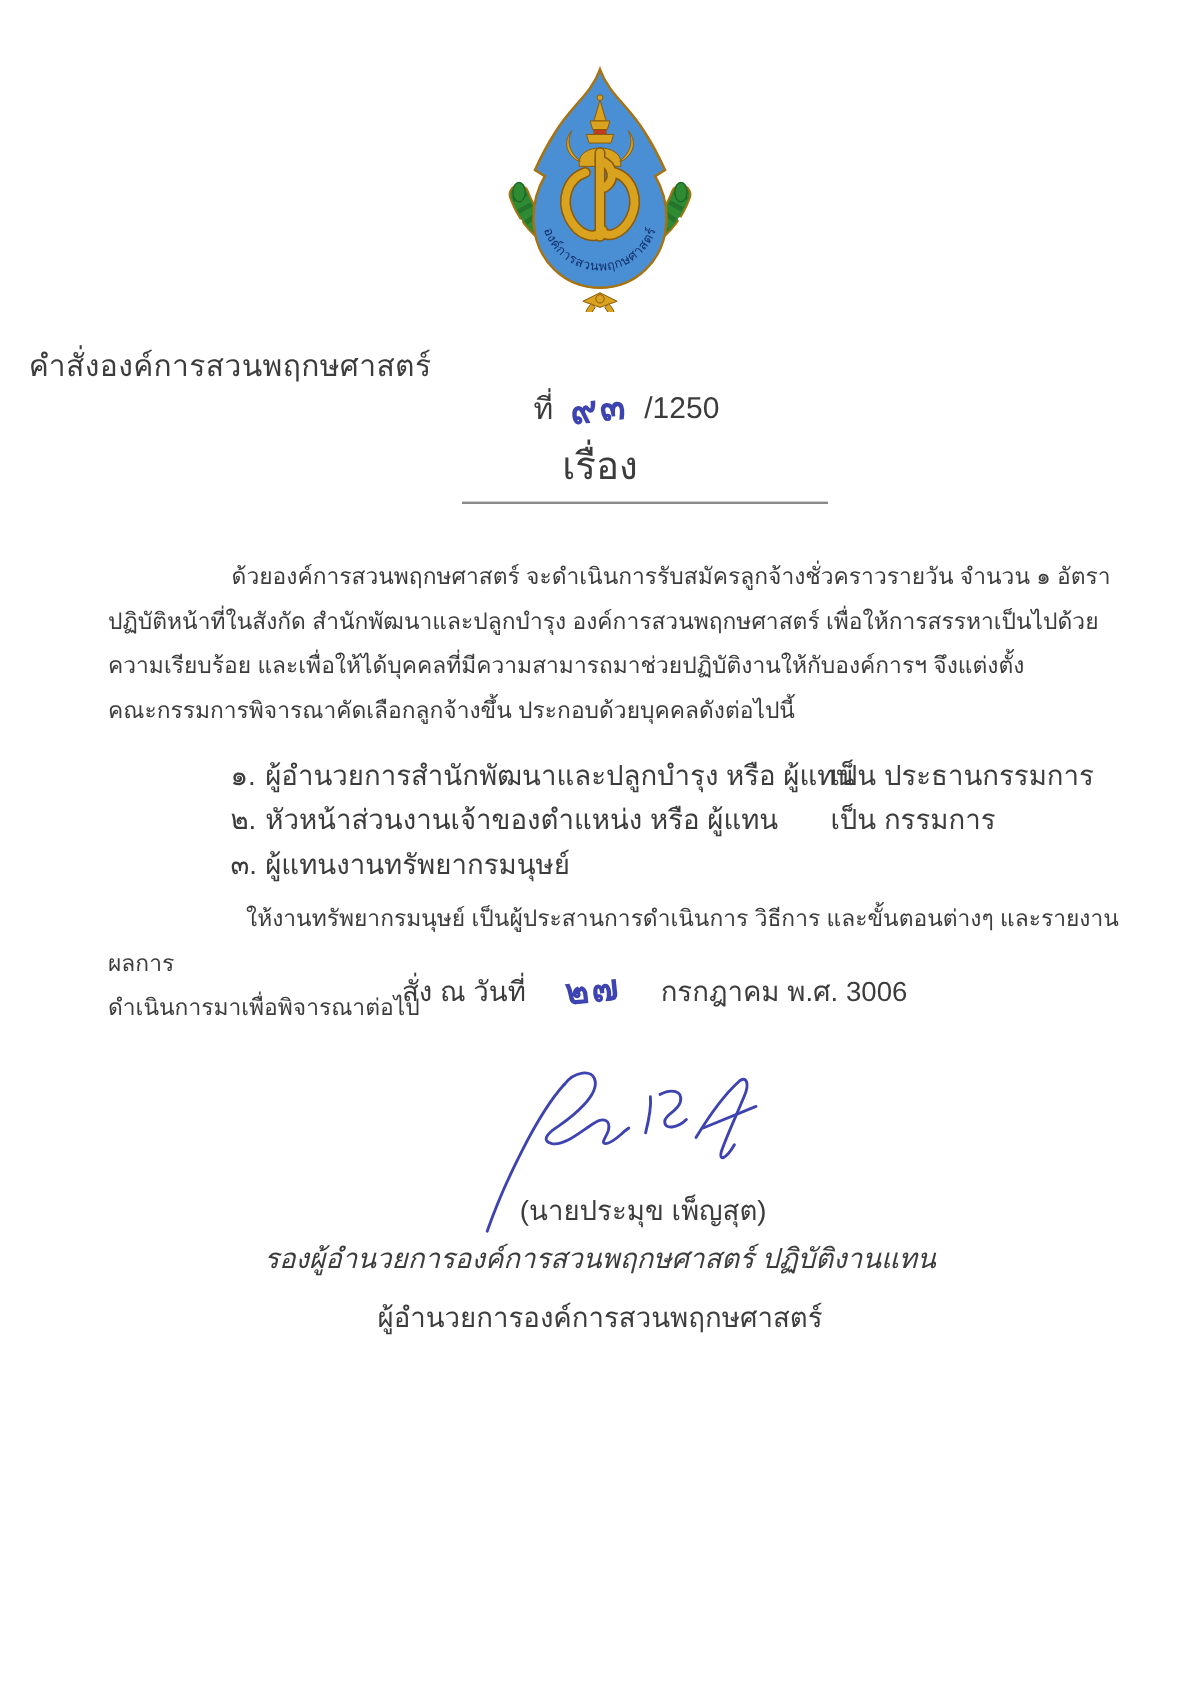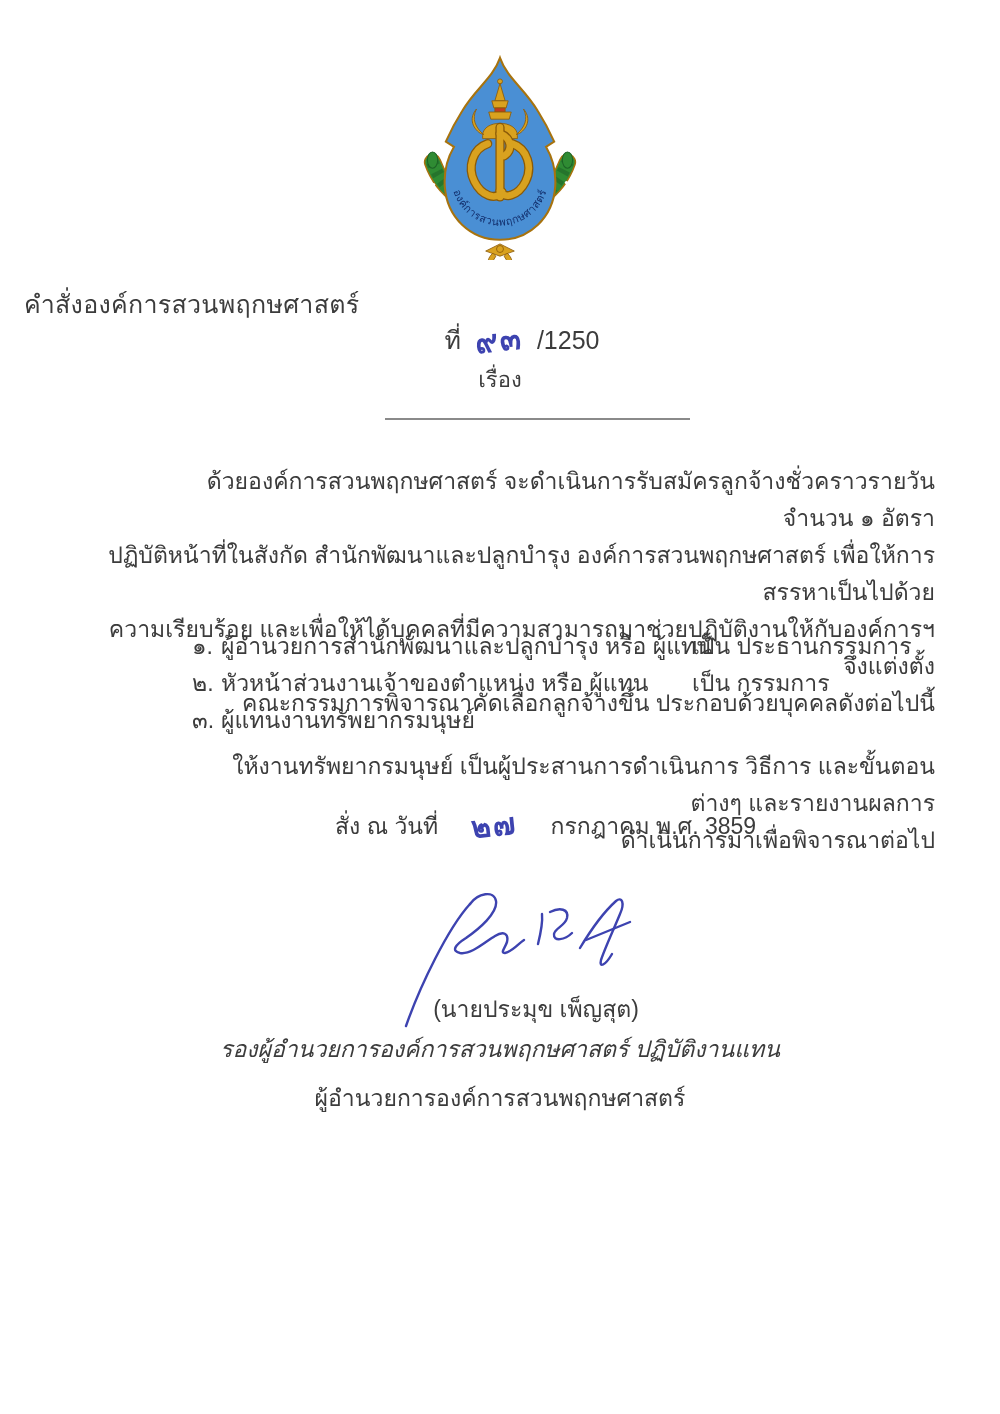--- a/index.html
+++ b/index.html
@@ -23,30 +23,30 @@
     position:absolute; top:318px; left:0; width:1000px; height:44px;
     display:flex; justify-content:center; align-items:center; gap:14px;
     font-size:25px; transform:translateX(22px);
   }
   .handwritten {
     color:#3d43b0; font-size:31px; font-weight:bold;
     transform:rotate(-6deg); letter-spacing:2px; line-height:1;
   }
   .subject-line {
     position:absolute; top:362px; left:0; width:1000px;
-    display:flex; justify-content:center; gap:30px; font-size:22px;
+    display:flex; justify-content:center; gap:30px; font-size:32px;
   }
   .divider {
     position:absolute; top:418px; left:385px; width:305px; height:0;
     border-top:2px solid #8a8a8a;
   }
   
   .para {
     position:absolute; left:90px; width:845px;
-    font-size:23px; line-height:37px; white-space:pre-line;text-align:right;
+    font-size:19px; line-height:37px; white-space:pre-line;
   }
   .para-1 { top:463px; text-indent:103px; }
   .para-2 { top:748px; text-indent:115px; }
   .committee { position:absolute; left:90px; top:628px; width:845px; font-size:23px; }
   .crow { position:relative; height:37px; }
   .cno   { position:absolute; left:102px; }
   .cname { position:absolute; left:131px; white-space:nowrap; }
   .crole { position:absolute; left:602px; white-space:nowrap; }
   
   .date-line {
@@ -181,21 +181,21 @@
       <span class="cname">ผู้แทนงานทรัพยากรมนุษย์</span>
     </div>
   </div>
 
   <div class="para para-2">ให้งานทรัพยากรมนุษย์  เป็นผู้ประสานการดำเนินการ  วิธีการ  และขั้นตอนต่างๆ และรายงานผลการ
 ดำเนินการมาเพื่อพิจารณาต่อไป</div>
 
   <div class="date-line">
     <span>สั่ง   ณ   วันที่</span>
     <span class="handwritten">๒๗</span>
-    <span>กรกฎาคม   พ.ศ.  3859</span>
+    <span>กรกฎาคม   พ.ศ.  3006</span>
   </div>
 
   <svg class="signature-svg" viewBox="0 0 268 142" xmlns="http://www.w3.org/2000/svg">
     <g fill="none" stroke="#3d43b0" stroke-width="2.4" stroke-linecap="round">
       <path d="M24,140 C38,100 66,42 88,18"></path>
       <path d="M88,18 C96,7 112,4 114,15 C116,27 97,43 84,52 C73,59 69,65 78,67 C89,69 103,56 113,50 C121,45 127,47 125,56 C123,62 118,67 123,67 C130,66 136,58 142,54"></path>
       <path d="M160,28 C161,38 158,50 156,58"></path>
       <path d="M168,26 C178,21 187,23 185,32 C183,40 173,42 172,48 C171,56 183,54 190,47"></path>
       <path d="M198,62 C210,42 224,24 234,15 C240,10 243,17 238,28 C231,45 223,62 219,74 C217,82 223,80 230,68"></path>
       <path d="M204,54 L248,36"></path>

